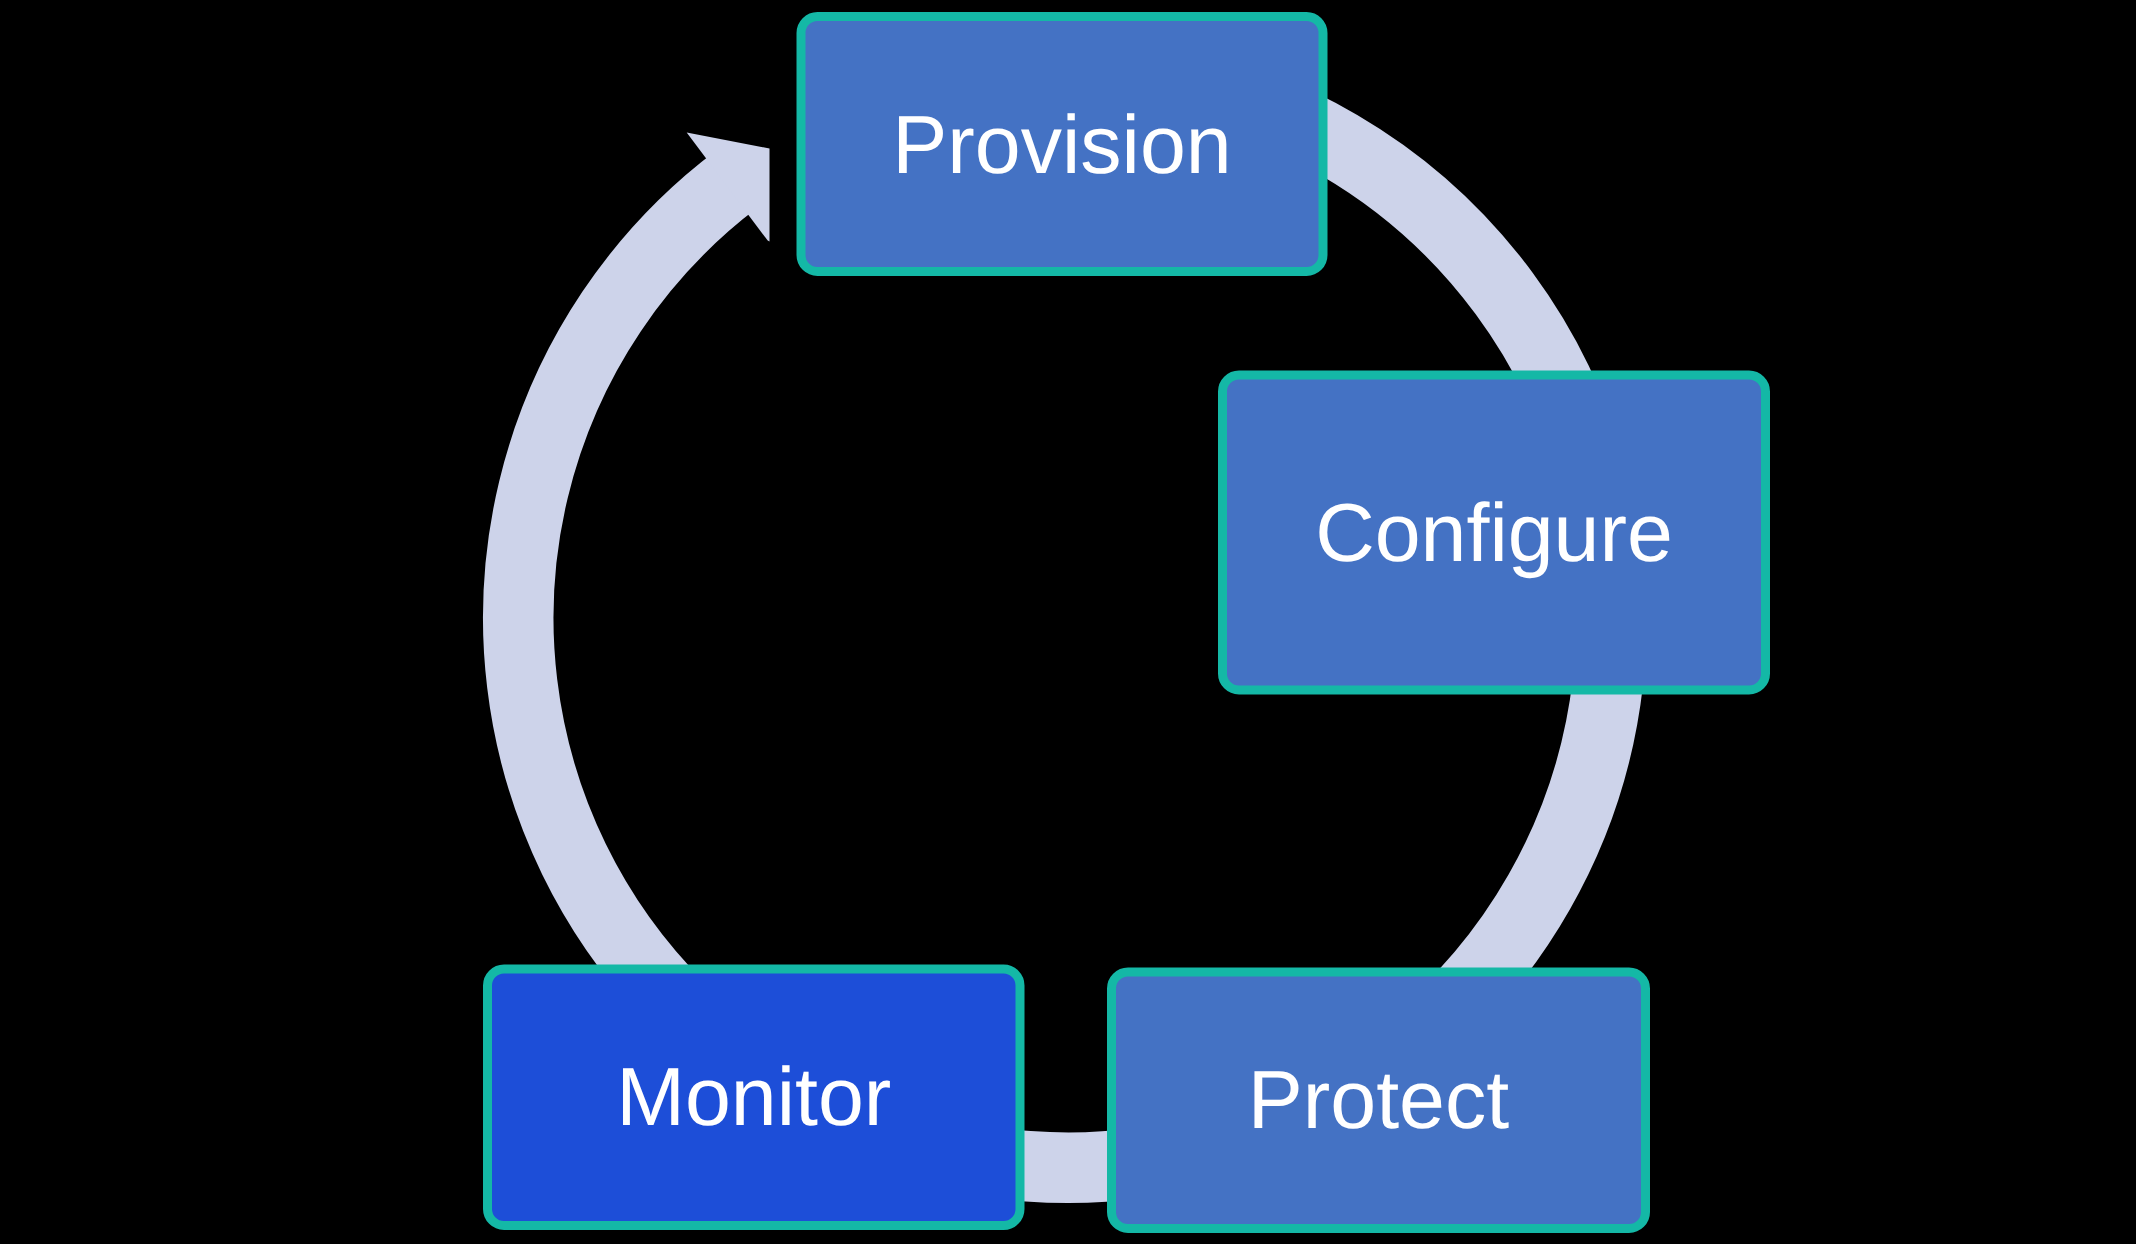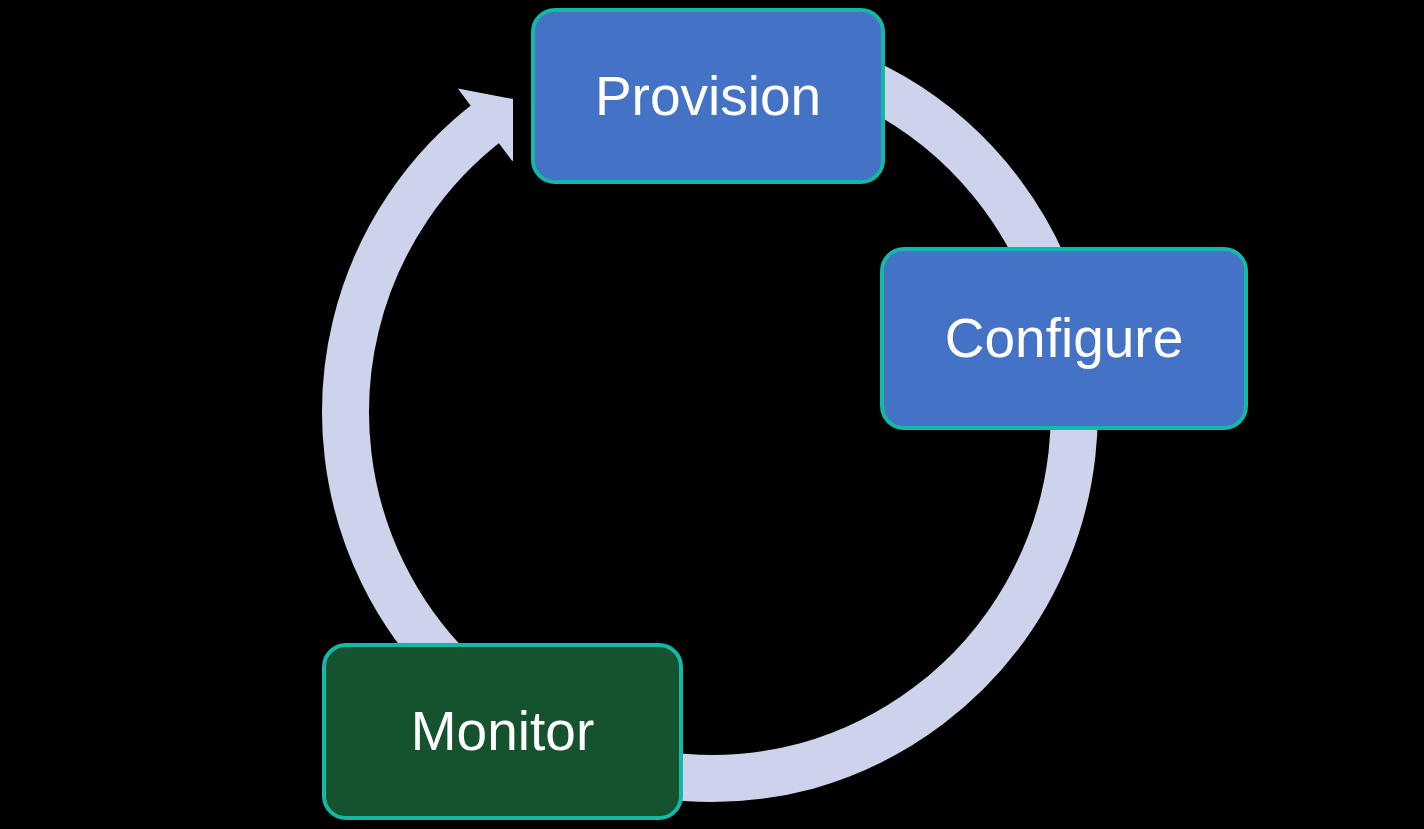--- a/index.html
+++ b/index.html
@@ -18,33 +18,33 @@
     position: absolute;
     left: 0;
     top: 0;
     width: 1424px;
     height: 829px;
     display: block;
   }
   .node {
     position: absolute;
     box-sizing: border-box;
-    border: 4px solid #14b8a6;
-    border-radius: 24px;
+    border: 6px solid #14b8a6;
+    border-radius: 14px;
     background: #4472C4;
     display: flex;
     align-items: center;
     justify-content: center;
     color: #ffffff;
     font-size: 55px;
     line-height: 1;
     white-space: nowrap;
   }
   .node-provision   { left: 531px; top:   8px; width: 354px; height: 176px; }
-  .node-configure   { left: 880px; top: 247px; width: 368px; height: 183px; }
+  .node-configure   { left: 812px; top: 247px; width: 368px; height: 216px; }
   .node-protect     { left: 738px; top: 645px; width: 362px; height: 177px; }
   .node-monitor     { left: 322px; top: 643px; width: 361px; height: 177px; }
   .node-deprovision { left: 193px; top: 243px; width: 365px; height: 190px; }
 </style>
 </head>
 <body>
 
 <div class="stage" style="background-color: rgb(0, 0, 0);">
 
   <svg class="ring-svg" viewBox="0 0 1424 829">
@@ -57,19 +57,22 @@
   </svg>
 
   <div class="node node-provision" style="background-color: rgb(68, 114, 196);">
     <span>Provision</span>
   </div>
 
   <div class="node node-configure" style="background-color: rgb(68, 114, 196);">
     <span>Configure</span>
   </div>
 
+  <div class="node node-protect" style="background-color: rgb(68, 114, 196);">
+    <span>Protect</span>
+  </div>
 
-  <div class="node node-monitor" style="background-color: #14532d;">
+  <div class="node node-monitor" style="background-color: #1d4ed8;">
     <span>Monitor</span>
   </div>
 
 
 </div>
 
 </body></html>

